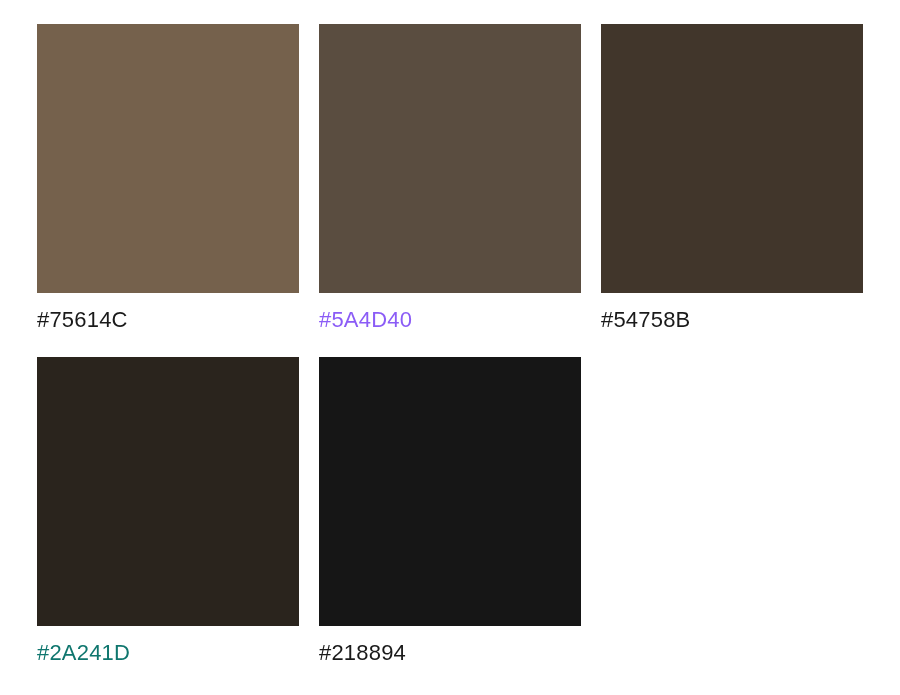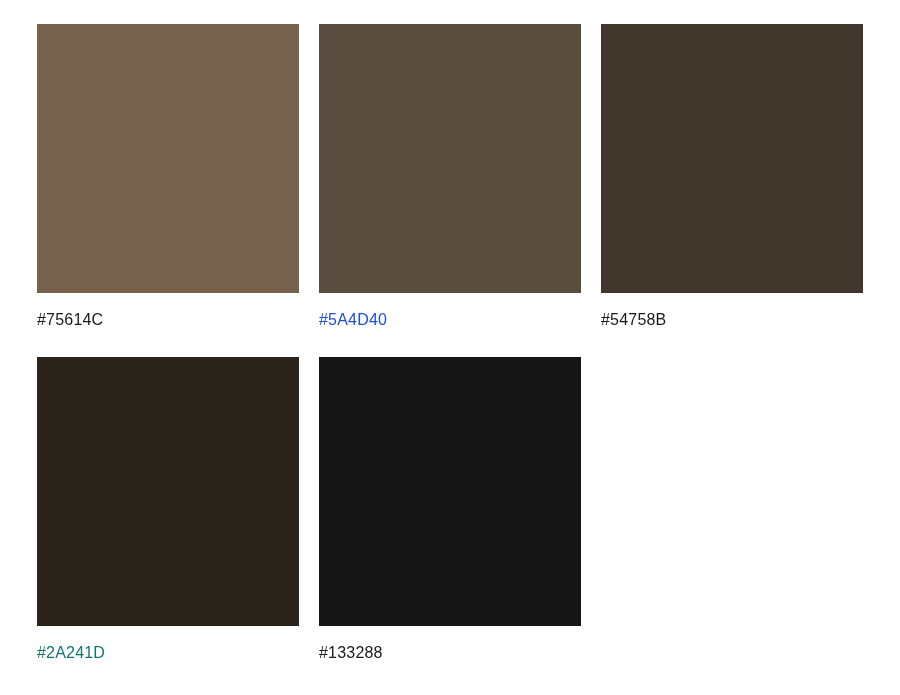--- a/index.html
+++ b/index.html
@@ -34,54 +34,54 @@
     align-items: stretch;
   }
   .swatch-chip {
     width: 262px;
     height: 269px;
     display: block;
   }
   .swatch-label {
     margin-top: 14px;
     font-family: "Liberation Sans", sans-serif;
-    font-size: 16px;
+    font-size: 22px;
     font-weight: 400;
     line-height: 26px;
     letter-spacing: 0.2px;
     color: #1a1a1a;
     white-space: nowrap;
   }
 </style>
 </head>
 <body style="background: rgb(255, 255, 255);">
 
 <div class="palette">
   <div class="palette-grid">
 
     <div class="swatch-cell">
       <div class="swatch-chip" style="background: rgb(117, 97, 76);"></div>
       <div class="swatch-label" style="color: rgb(26, 26, 26);">#75614C</div>
     </div>
 
     <div class="swatch-cell">
       <div class="swatch-chip" style="background: rgb(90, 77, 64);"></div>
-      <div class="swatch-label" style="color: #1d4ed8;">#5A4D40</div>
+      <div class="swatch-label" style="color: #8b5cf6;">#5A4D40</div>
     </div>
 
     <div class="swatch-cell">
       <div class="swatch-chip" style="background: rgb(65, 54, 43);"></div>
       <div class="swatch-label" style="color: rgb(26, 26, 26);">#54758B</div>
     </div>
 
     <div class="swatch-cell">
       <div class="swatch-chip" style="background: rgb(42, 36, 29);"></div>
       <div class="swatch-label" style="color: #0f766e;">#2A241D</div>
     </div>
 
 
     <div class="swatch-cell">
       <div class="swatch-chip" style="background: rgb(22, 22, 22);"></div>
-      <div class="swatch-label" style="color: rgb(26, 26, 26);">#133288</div>
+      <div class="swatch-label" style="color: rgb(26, 26, 26);">#218894</div>
     </div>
 
   </div>
 </div>
 
 </body></html>

